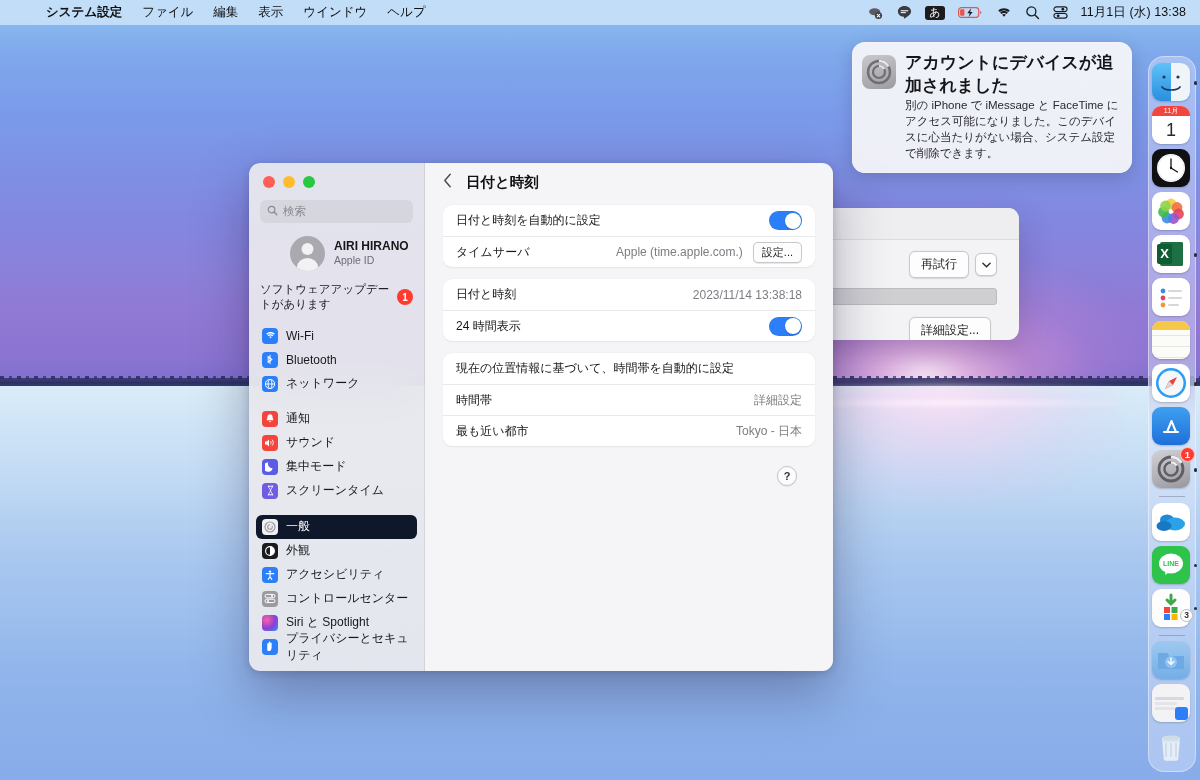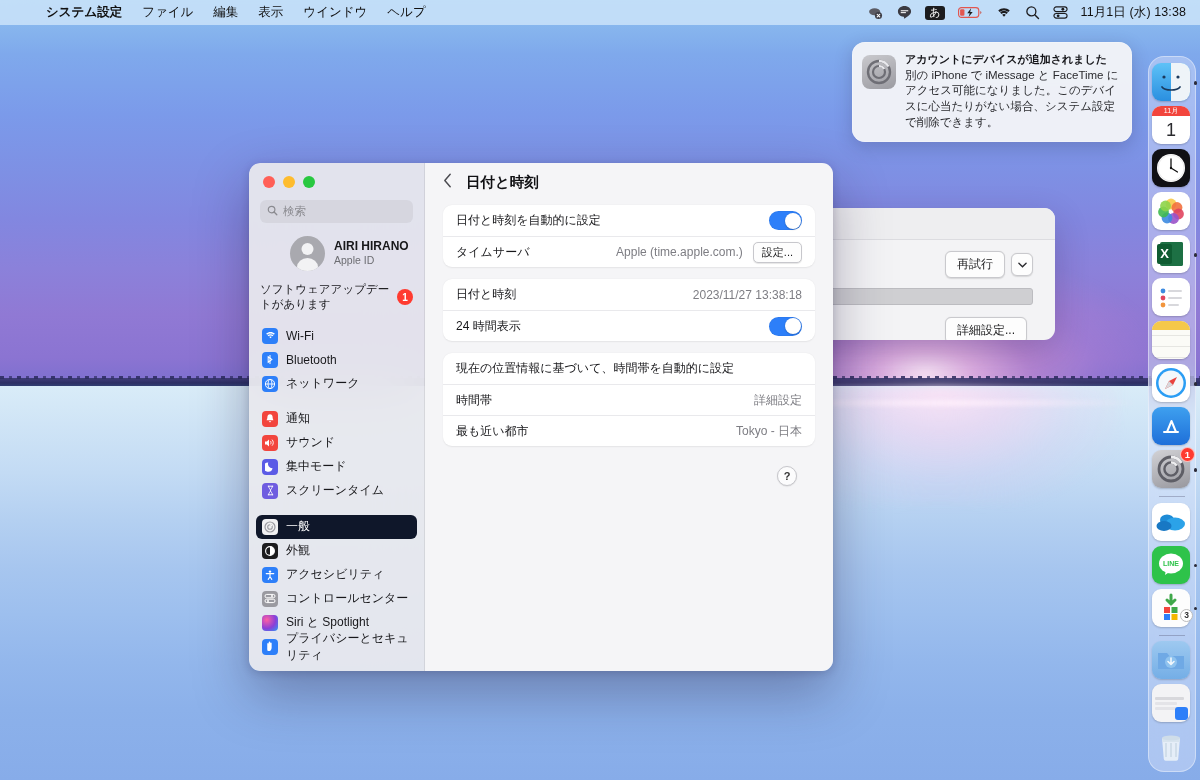--- a/index.html
+++ b/index.html
@@ -110,26 +110,26 @@
     display:flex; gap:9px;
     z-index:55;
   }
   .notif-icon {
     width:34px; height:34px; flex:0 0 34px; border-radius:8px;
     background:linear-gradient(160deg,#c9c9cd,#9b9ba1);
     display:flex; align-items:center; justify-content:center;
     margin-top:3px;
   }
   .notif-body { flex:1; min-width:0; }
-  .notif-title { font-size:11px; font-weight:bold; color:#16161a; line-height:1.33; }
+  .notif-title { font-size:17px; font-weight:bold; color:#16161a; line-height:1.33; }
   .notif-text { font-size:11.5px; color:#2a2a2e; line-height:1.38; margin-top:1px; }
 
   
   #update-window {
-    position:absolute; left:700px; top:208px; width:355px; height:132px;
+    position:absolute; left:664px; top:208px; width:355px; height:132px;
     background:#f3f3f5;
     border-radius:11px;
     box-shadow:0 12px 34px rgba(40,25,70,.24);
     z-index:20;
     overflow:hidden;
   }
   .uw-title {
     height:32px; display:flex; align-items:center;
     padding-left:22px; font-size:13px; color:#6a6a70;
     background:#eeeef0;
@@ -595,21 +595,21 @@
         <div class="row">
           <span class="row-label">タイムサーバ</span>
           <span class="row-value">Apple (time.apple.com.)</span>
           <span class="sm-btn">設定...</span>
         </div>
       </div>
 
       <div class="card">
         <div class="row">
           <span class="row-label">日付と時刻</span>
-          <span class="row-value">2023/11/27 13:38:18</span>
+          <span class="row-value">2023/11/14 13:38:18</span>
         </div>
         <div class="row">
           <span class="row-label">24 時間表示</span>
           <span class="spacer"></span>
           <span class="toggle">
               <span class="knob"></span>
             </span>
         </div>
       </div>
 

